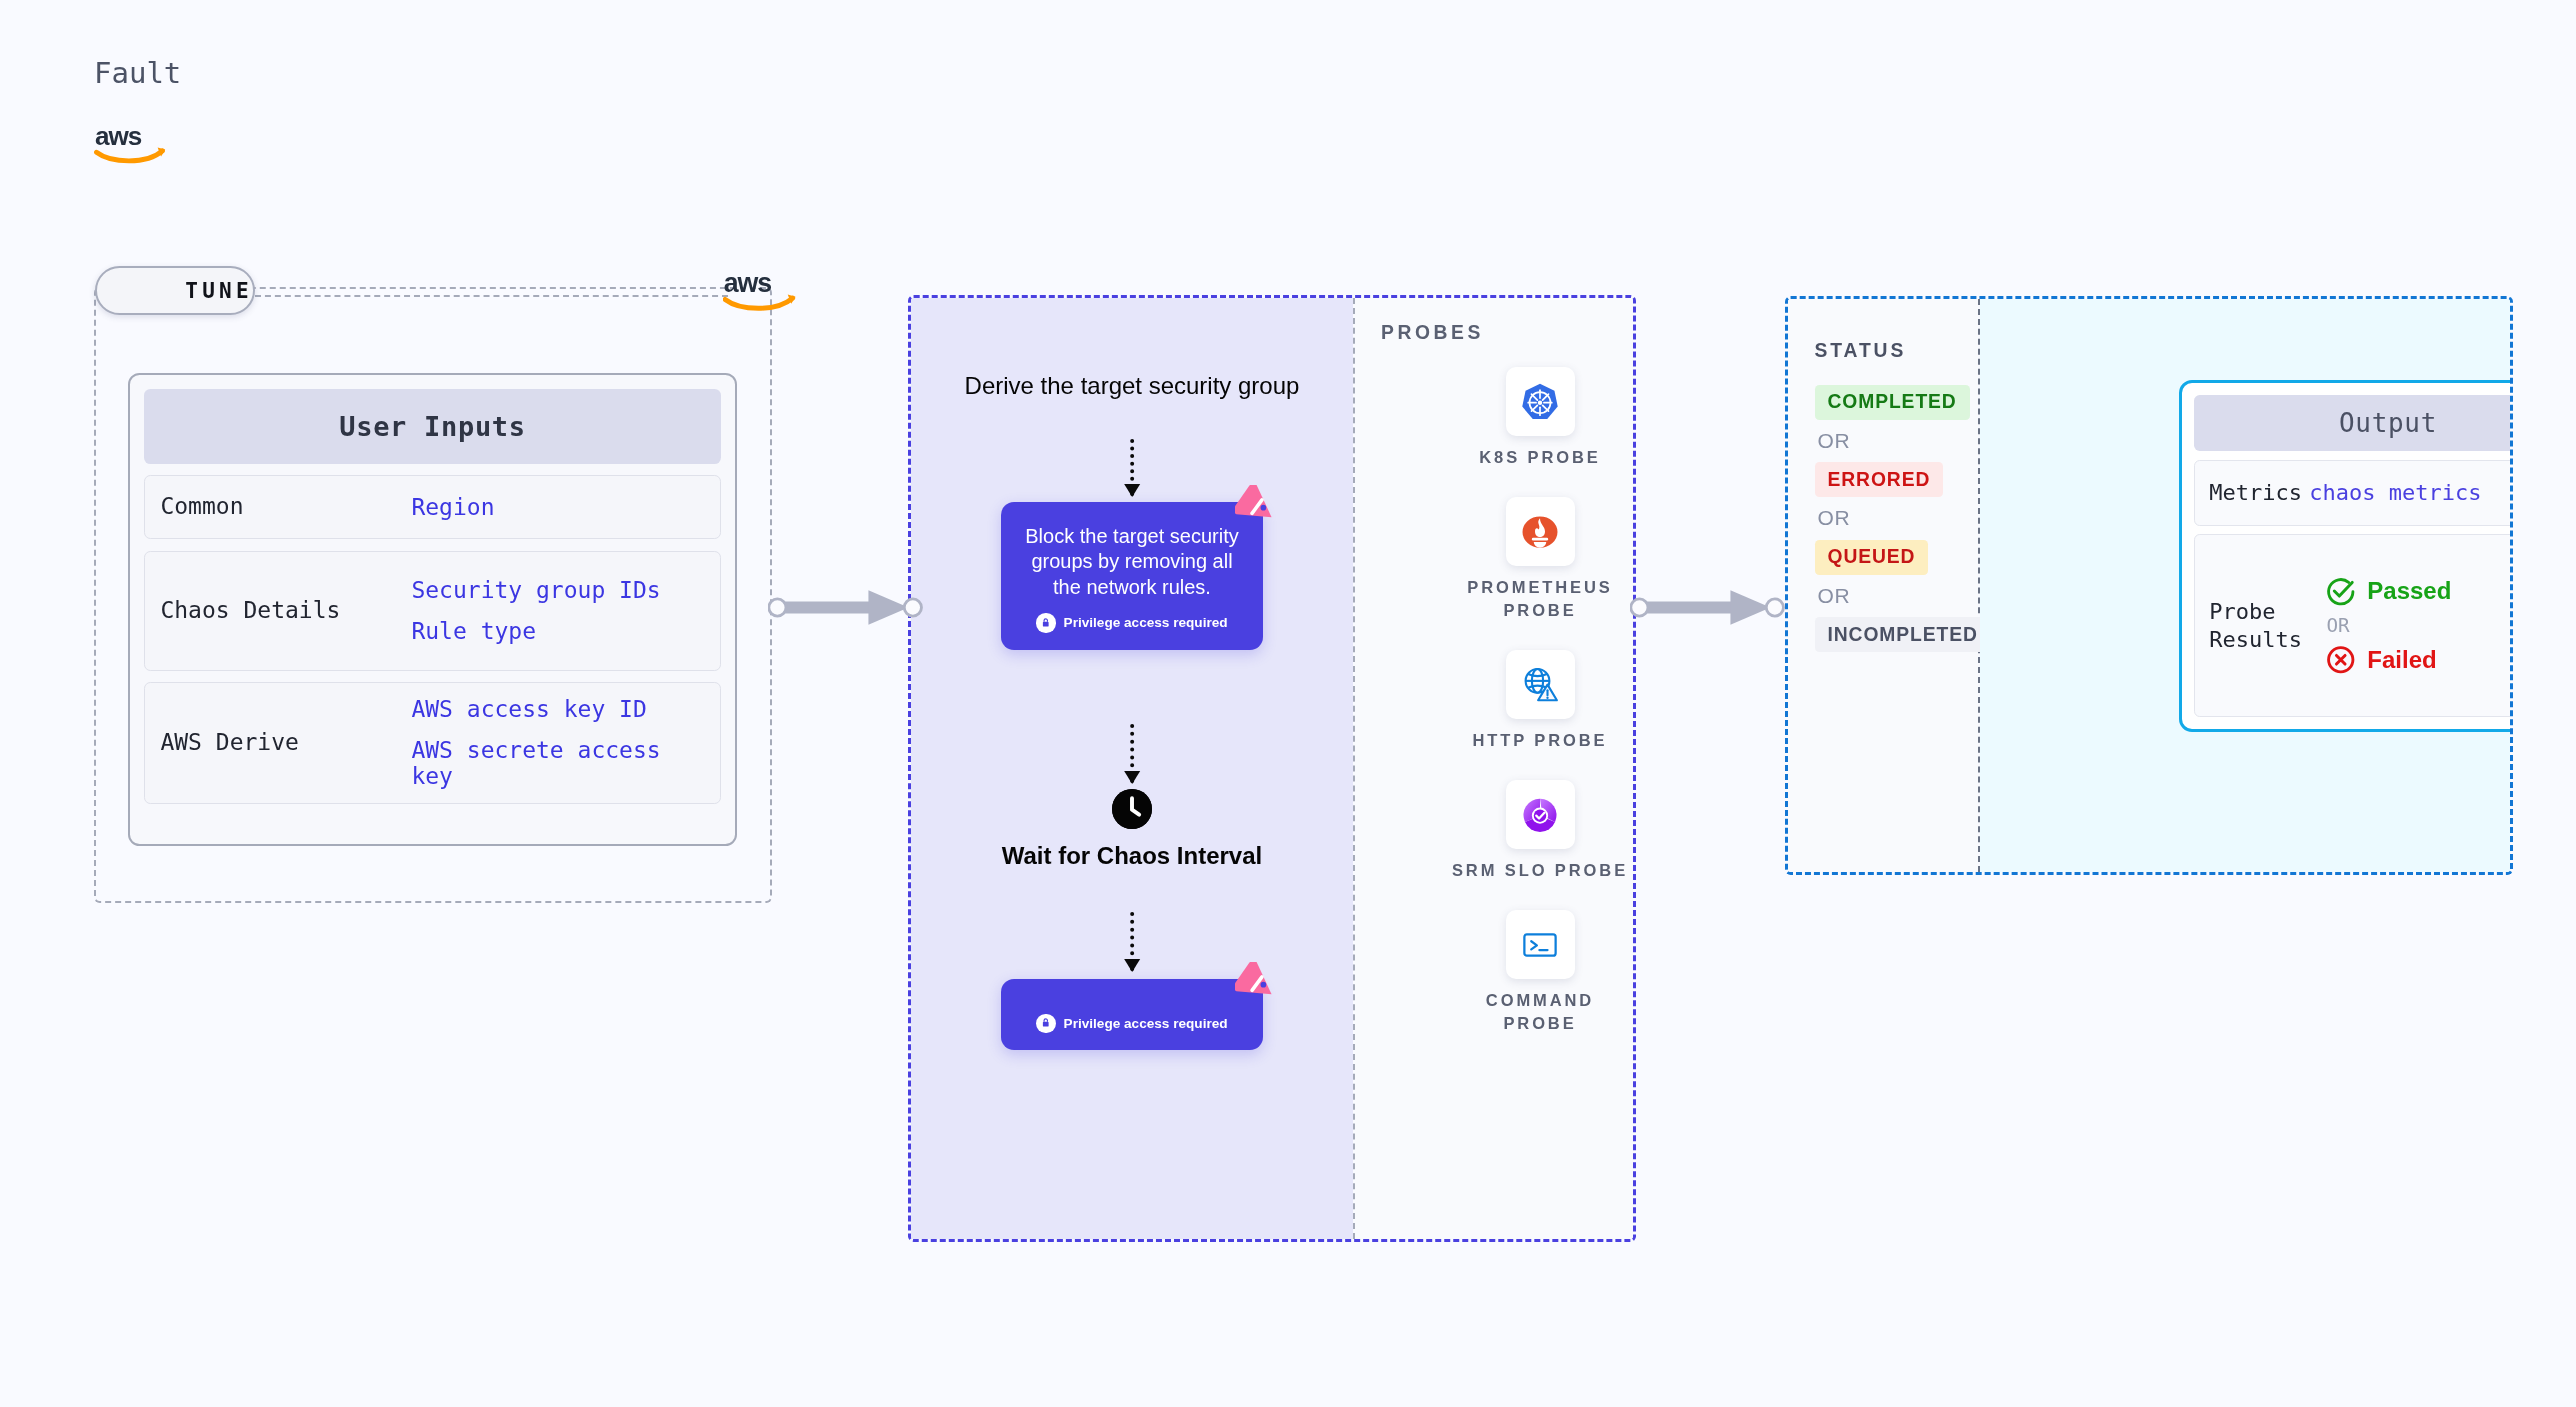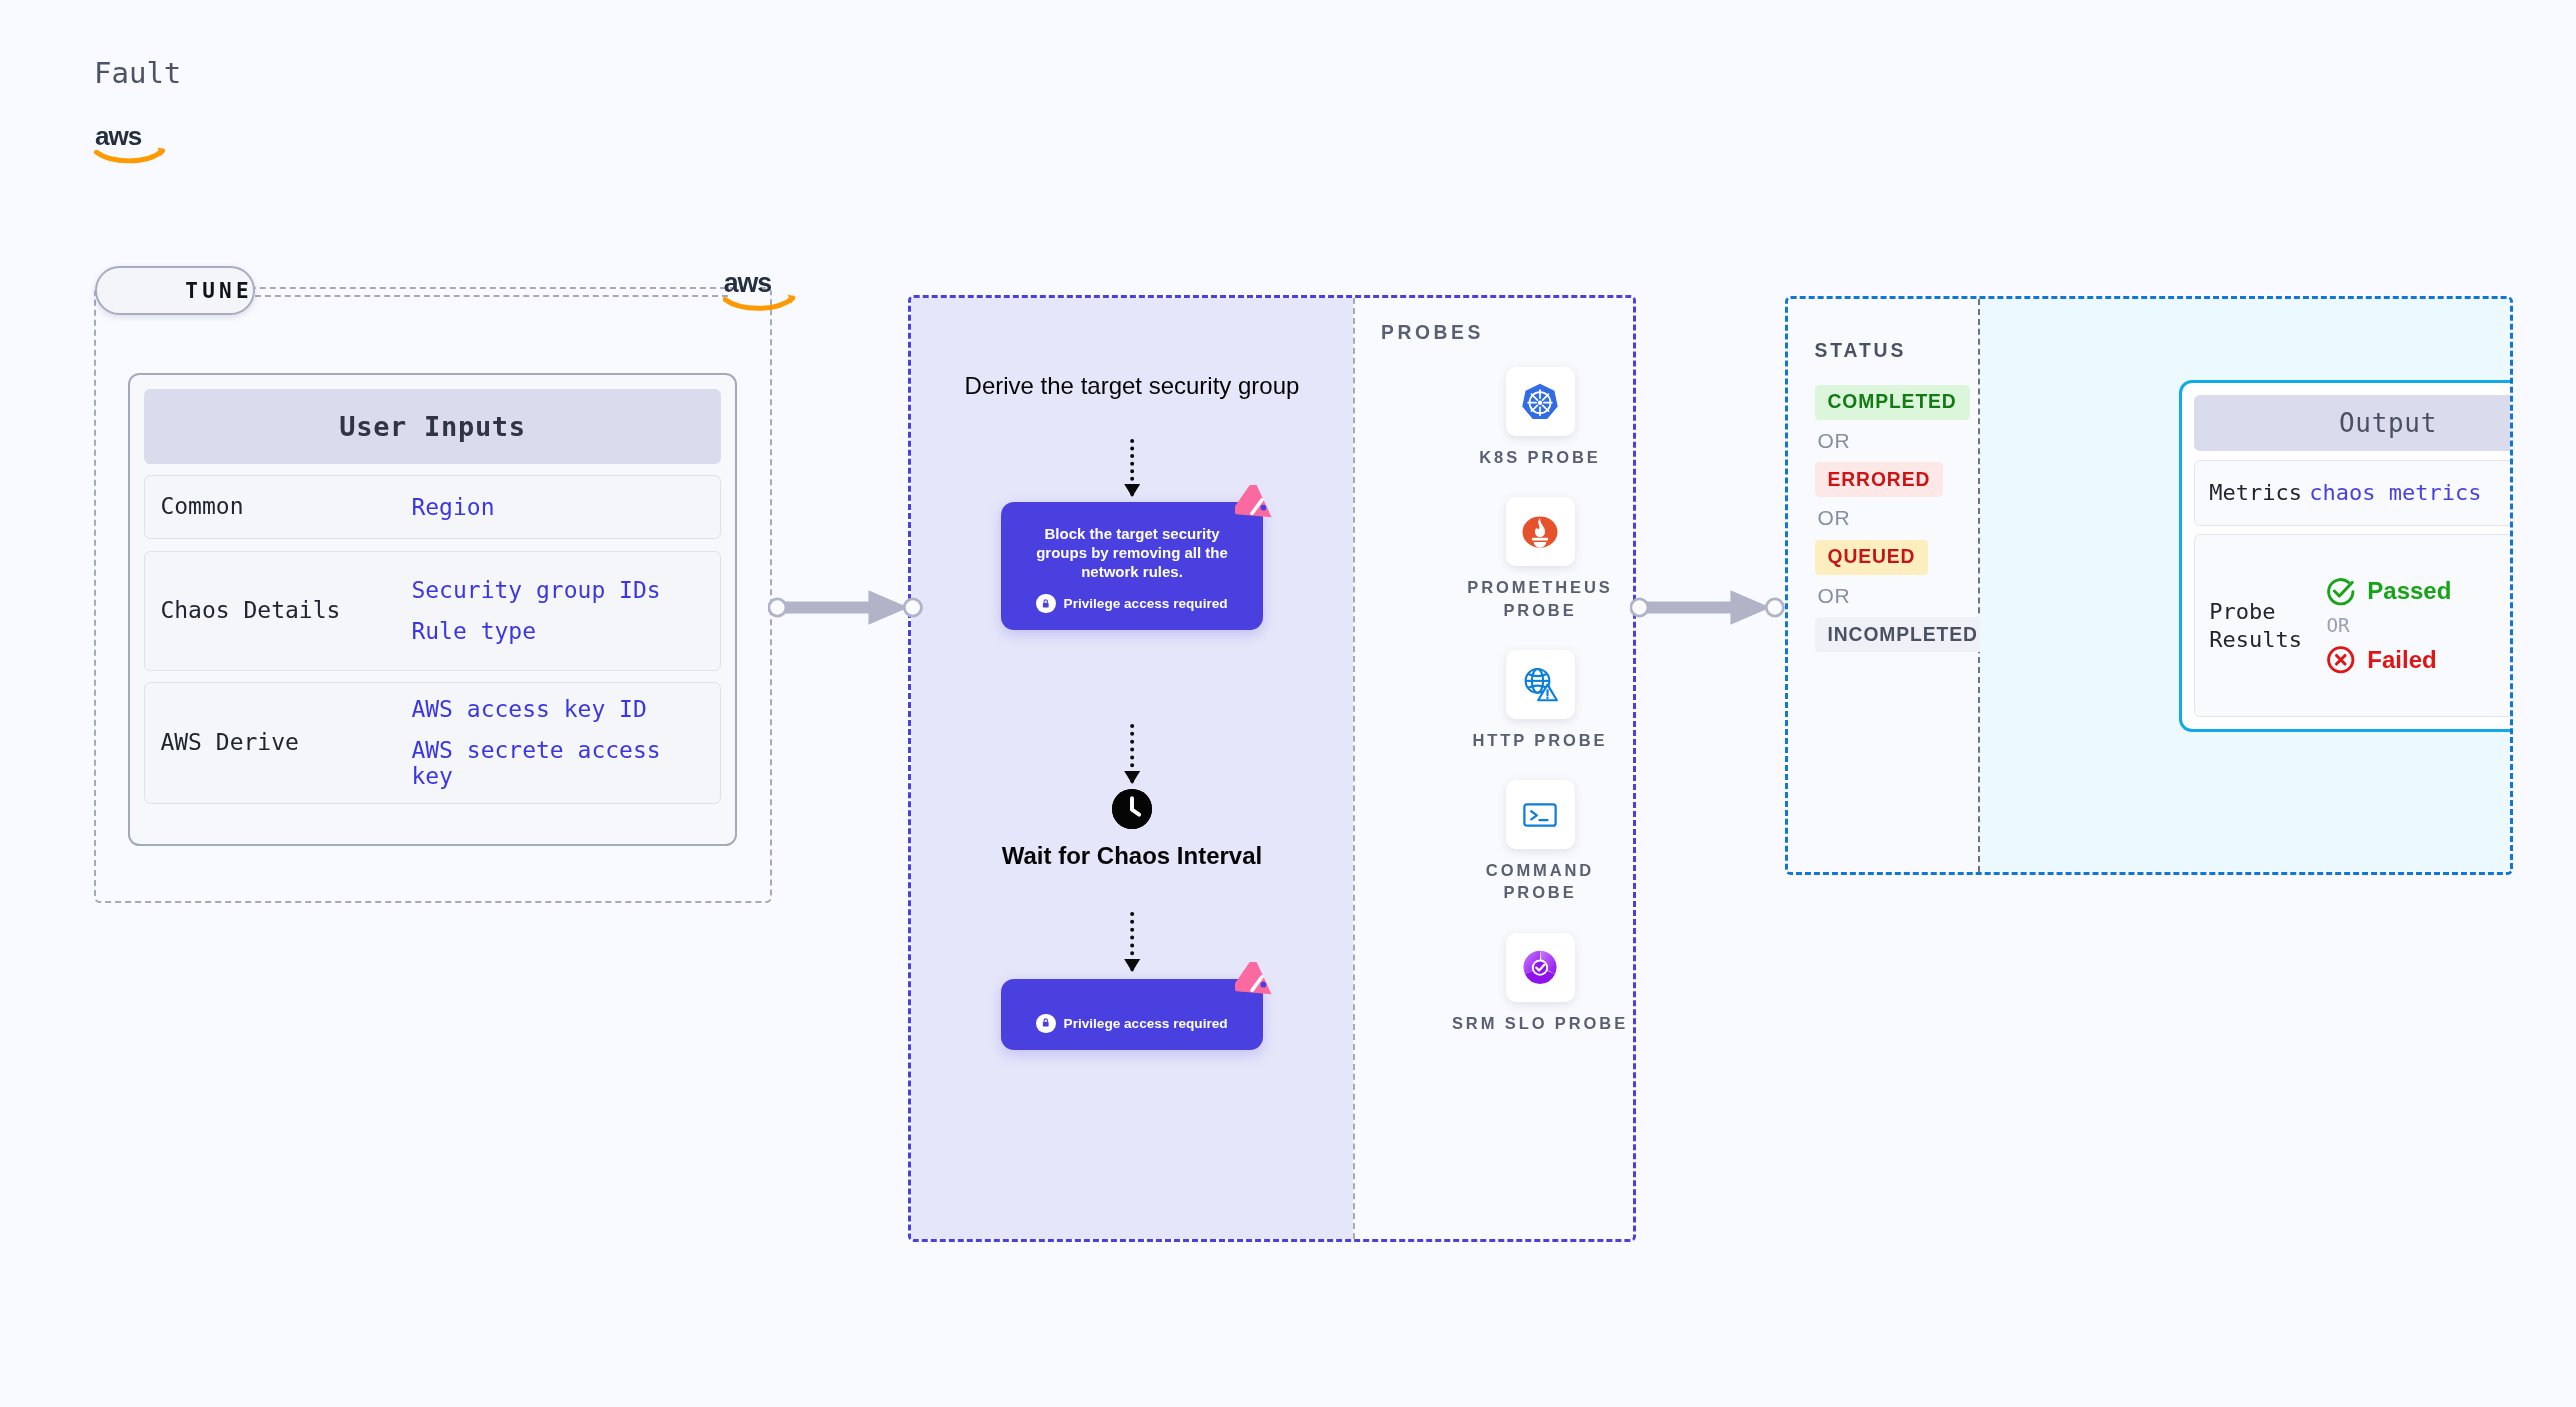--- a/index.html
+++ b/index.html
@@ -213,22 +213,22 @@
     transform: translateX(-50%);
     width: 262px;
     background: #4a40e0;
     border-radius: 13px;
     color: #fff;
     padding: 21.5px 18.6px 17px;
     box-shadow: 0 4.3px 14.3px rgba(74,64,224,.22);
     text-align: center;
   }
   .step-card .step-text {
-    font-size: 15px;
-    font-weight: bold;
+    font-size: 20px;
+    font-weight: normal;
     line-height: 1.28;
   }
   .priv-line {
     margin-top: 13px;
     display: flex;
     align-items: center;
     justify-content: center;
     gap: 7.9px;
     font-size: 13.6px;
     font-weight: bold;
@@ -611,46 +611,46 @@
               <line x1="44" y1="42" x2="44" y2="50" stroke="#0d7fdb" stroke-width="3.4" stroke-linecap="round"></line>
               <circle cx="44" cy="54" r="1.9" fill="#0d7fdb"></circle>
             </svg>
           </div>
           <div class="probe-label">HTTP PROBE</div>
         </div>
 
         <div class="probe-item">
           <div class="probe-tile">
             <svg viewBox="0 0 64 64" width="40" height="40">
-              <rect x="7" y="15" width="50" height="34" rx="4" fill="none" stroke="#0d7fdb" stroke-width="3.6"></rect>
-              <path d="M18 26 L27 32.5 L18 39" fill="none" stroke="#0d7fdb" stroke-width="3.6" stroke-linecap="round" stroke-linejoin="round"></path>
-              <line x1="31" y1="40" x2="44" y2="40" stroke="#0d7fdb" stroke-width="3.6" stroke-linecap="round"></line>
-            </svg>
-          </div>
-          <div class="probe-label">COMMAND PROBE</div>
-        </div>
-
-        <div class="probe-item">
-          <div class="probe-tile">
-            <svg viewBox="0 0 64 64" width="40" height="40">
               <defs>
                 <linearGradient id="srmg" x1="0" y1="0" x2="1" y2="1">
                   <stop offset="0%" stop-color="#c77bff"></stop>
                   <stop offset="100%" stop-color="#9013ec"></stop>
                 </linearGradient>
               </defs>
               <path d="M32 6 A26 26 0 0 1 56 43 L36 33 Z" fill="url(#srmg)"></path>
               <path d="M56 43 A26 26 0 0 1 8 43 L32 33 Z" fill="#9013ec"></path>
               <path d="M8 43 A26 26 0 0 1 32 6 L32 33 Z" fill="url(#srmg)"></path>
               <circle cx="32" cy="33" r="13" fill="#ffffff"></circle>
               <circle cx="32" cy="33" r="10" fill="#9013ec"></circle>
               <path d="M26 33 L30.5 37.5 L39 28.5" fill="none" stroke="#ffffff" stroke-width="3.6" stroke-linecap="round" stroke-linejoin="round"></path>
             </svg>
           </div>
           <div class="probe-label">SRM SLO PROBE</div>
+        </div>
+
+        <div class="probe-item">
+          <div class="probe-tile">
+            <svg viewBox="0 0 64 64" width="40" height="40">
+              <rect x="7" y="15" width="50" height="34" rx="4" fill="none" stroke="#0d7fdb" stroke-width="3.6"></rect>
+              <path d="M18 26 L27 32.5 L18 39" fill="none" stroke="#0d7fdb" stroke-width="3.6" stroke-linecap="round" stroke-linejoin="round"></path>
+              <line x1="31" y1="40" x2="44" y2="40" stroke="#0d7fdb" stroke-width="3.6" stroke-linecap="round"></line>
+            </svg>
+          </div>
+          <div class="probe-label">COMMAND PROBE</div>
         </div>
 
       </div>
     </div>
   </div>
 
   <svg class="connector" style="left:1630px; top:586px; width:165px; height:43px;" viewBox="0 0 230 60">
     <line x1="16" y1="30" x2="152" y2="30" stroke="#b0b4c6" stroke-width="17"></line>
     <path d="M140 6 L196 30 L140 54 Z" fill="#b0b4c6"></path>
     <circle cx="13" cy="30" r="12" fill="#fbfbfe" stroke="#b0b4c6" stroke-width="4"></circle>

